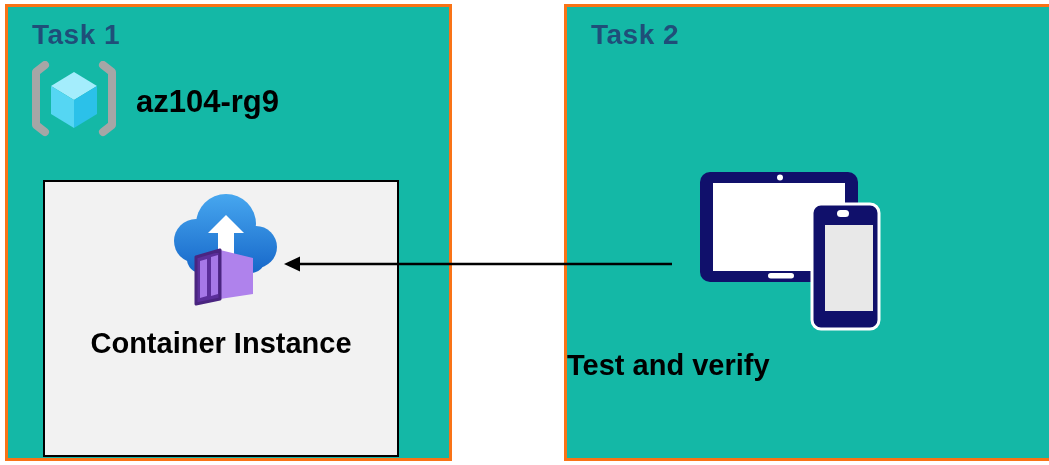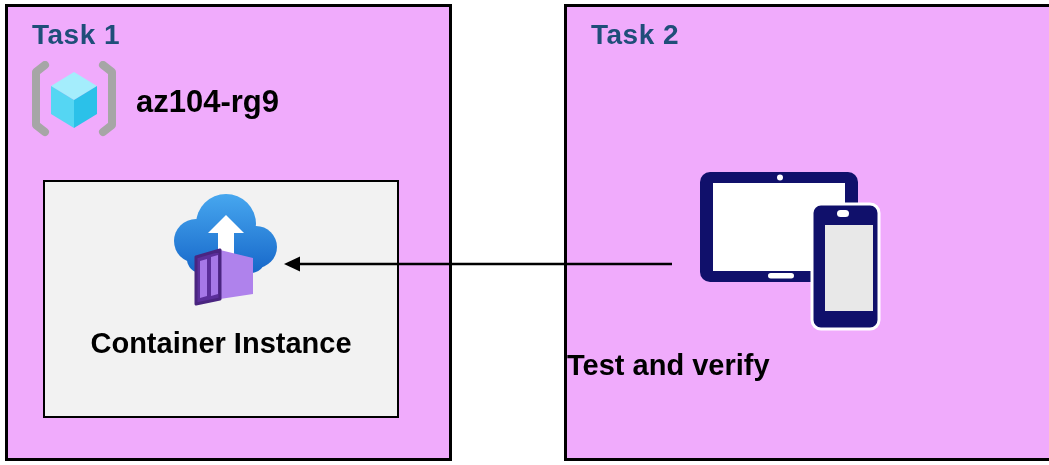--- a/index.html
+++ b/index.html
@@ -7,22 +7,22 @@
     width: 1049px; height: 465px;
     background: #ffffff;
     font-family: "Liberation Sans", "DejaVu Sans", sans-serif;
     position: relative;
     overflow: hidden;
   }
   .task-box {
     position: absolute;
     top: 4px;
     height: 457px;
-    background: #f0abfc;
-    border: 3px solid #000000;
+    background: #14b8a6;
+    border: 3px solid #f97316;
   }
   #task1-box { left: 5px;   width: 447px; }
   #task2-box { left: 564px; width: 539px; }
   .task-title {
     position: absolute;
     left: 24px; top: 12px;
     font-size: 28px;
     font-weight: bold;
     color: #1F4E79;
     letter-spacing: 0.5px;
@@ -37,21 +37,21 @@
   .rg-name {
     margin-left: 16px;
     font-size: 31px;
     font-weight: bold;
     color: #000000;
     text-align: center;
   }
   .container-box {
     position: absolute;
     left: 35px; top: 173px;
-    width: 356px; height: 238px;
+    width: 356px; height: 277px;
     background: #F2F2F2;
     border: 2px solid #000000;
   }
   .aci-icon-wrap {
     position: absolute;
     left: 124px; top: 4px;
     width: 110px; height: 122px;
   }
   .container-label {
     position: absolute;

